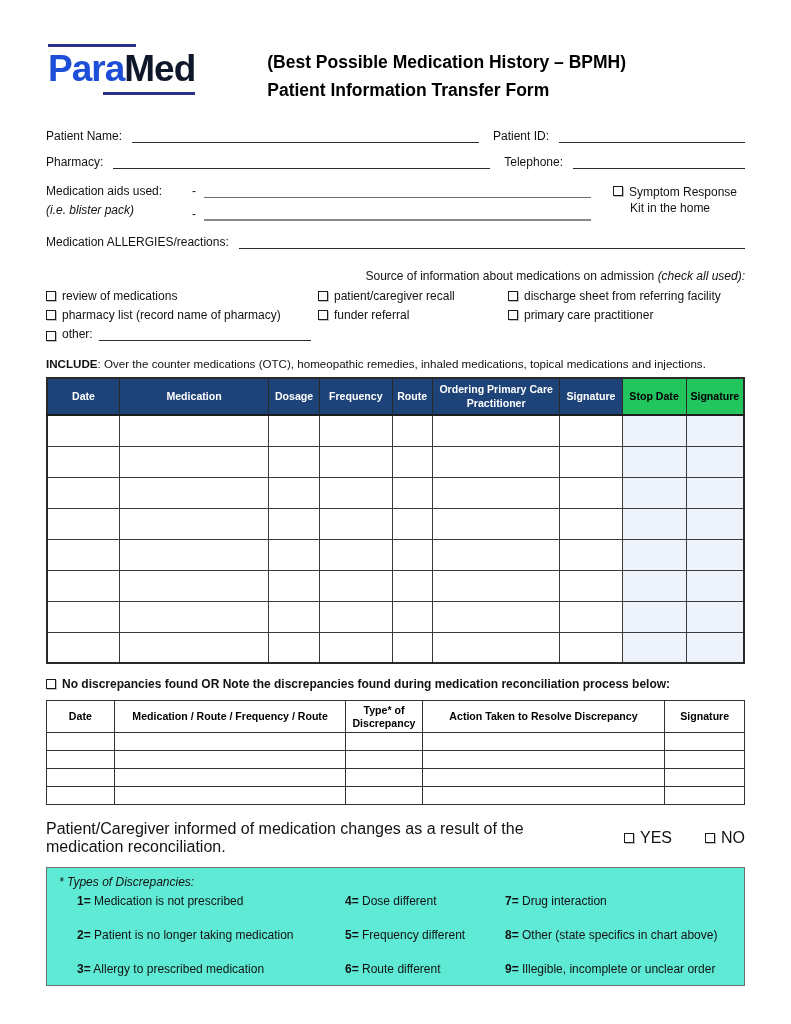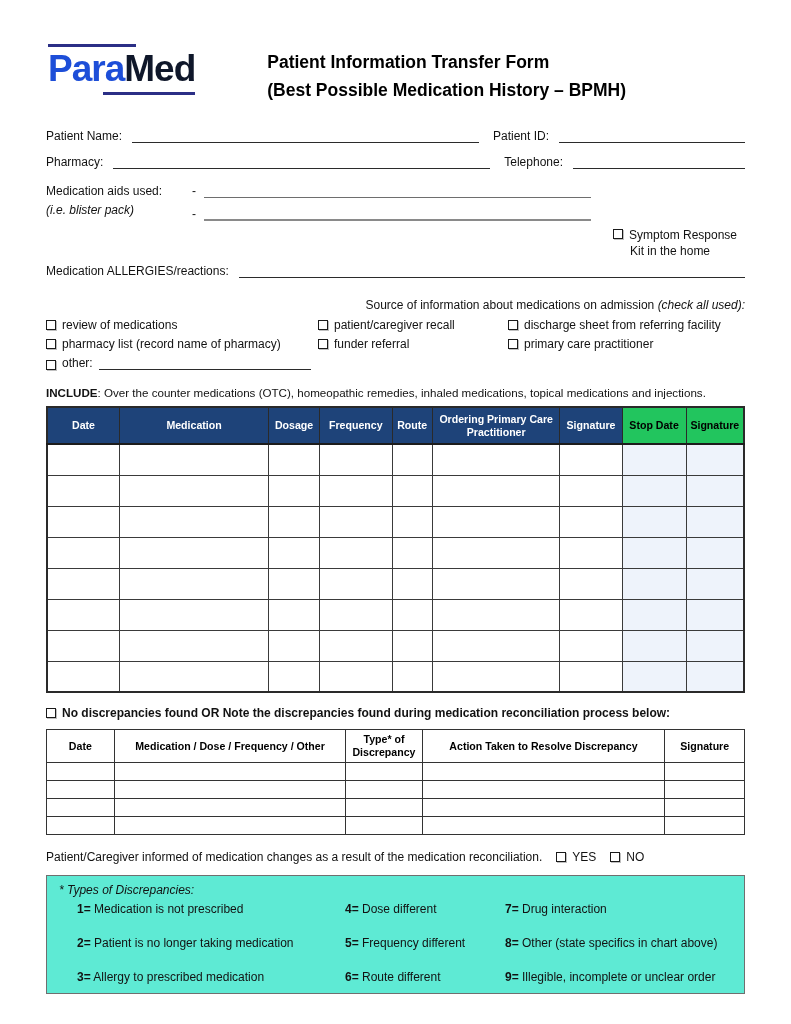--- a/index.html
+++ b/index.html
@@ -39,21 +39,21 @@
 
   
   .aids-row { display:flex; margin-top:15px; margin-bottom:4px; font-size:12px; }
   .aids-labels { width:146px; }
   .aids-hint { font-style:italic; margin-top:5px; }
   .aids-lines { flex:1; padding-right:22px; }
   .aid-line { display:flex; align-items:flex-end; margin-bottom:9px; }
   .aid-dash { padding-right:8px; }
   .aid-rule1 { flex:1; border-bottom:1.6px solid #6e6e6e; height:14px; }
   .aid-rule2 { flex:1; border-bottom:2.6px solid #8a8a8a; height:14px; }
-  .kit-block { width:132px; font-size:12px; line-height:1.35;margin-top:43px; }
+  .kit-block { width:132px; font-size:12px; line-height:1.35; }
   .kit-first { display:flex; align-items:flex-start; }
   .kit-text2 { padding-left:17px; }
 
   
   .cb {
     display:inline-block; width:10px; height:10px;
     border:1.4px solid #1a1a1a; background:#fff;
     margin-right:6px; flex:0 0 auto; margin-top:2px;
     box-shadow:1px 1px 0 rgba(0,0,0,0.25);
   }
@@ -89,21 +89,21 @@
   .disc-table { border:1.5px solid #2a2a2a; margin-bottom:2px; }
   .disc-table th {
     background:#fff; color:#000; font-size:10.6px; font-weight:bold;
     border:1px solid #333; padding:3px 2px; height:30px; line-height:1.2;
   }
   .disc-table td { border:1px solid #333; height:18px; background:#fff; }
 
   .check-line { font-size:12px; font-weight:bold; margin:13px 0 9px 0; display:flex; align-items:flex-start; }
 
   
-  .informed { font-size:12px; margin:15px 0 11px 0; display:flex; align-items:center; }
+  .informed { font-size:16px; margin:15px 0 11px 0; display:flex; align-items:center;gap:19px; }
   .yn { margin-left:14px; display:flex; align-items:center; }
   .yn .cb { margin-top:0; }
 
   
   .types-box {
     border:1.4px solid #6f6f6f; background:#5eead4;
     padding:7px 12px 9px 12px; font-size:12px; margin-bottom:24px;
   }
   .types-title { font-style:italic; margin-bottom:5px; }
   .types-cols { display:grid; grid-template-columns:268px 160px 1fr; padding-left:18px; row-gap:20px; }
@@ -127,22 +127,22 @@
 
   <div class="header">
     <div class="logo">
       <span class="logo-rule-top"></span>
       <span class="logo-text">
         <span class="logo-para">Para</span><span class="logo-med">Med</span>
       </span>
       <span class="logo-rule-bottom"></span>
     </div>
     <div class="title-block">
+      <div class="title-line">(Best Possible Medication History – BPMH)</div>
       <div class="title-line">Patient Information Transfer Form</div>
-      <div class="title-line">(Best Possible Medication History – BPMH)</div>
     </div>
   </div>
 
   <div class="frow">
     <span class="flabel">Patient Name:</span>
     <span class="fline grow-155"></span>
     <span class="flabel">Patient ID:</span>
     <span class="fline w185"></span>
   </div>
 
@@ -349,21 +349,21 @@
     <colgroup>
       <col style="width:9.7%">
         <col style="width:33.2%">
         <col style="width:10.9%">
       <col style="width:34.8%">
         <col style="width:11.4%">
     </colgroup>
     <thead>
       <tr>
         <th>Date</th>
-        <th>Medication / Dose / Frequency / Other</th>
+        <th>Medication / Route / Frequency / Route</th>
         <th>Type* of Discrepancy</th>
         <th>Action Taken to Resolve Discrepancy</th>
         <th>Signature</th>
       </tr>
     </thead>
     <tbody>
         <tr>
           <td></td>
           <td></td>
           <td></td>

